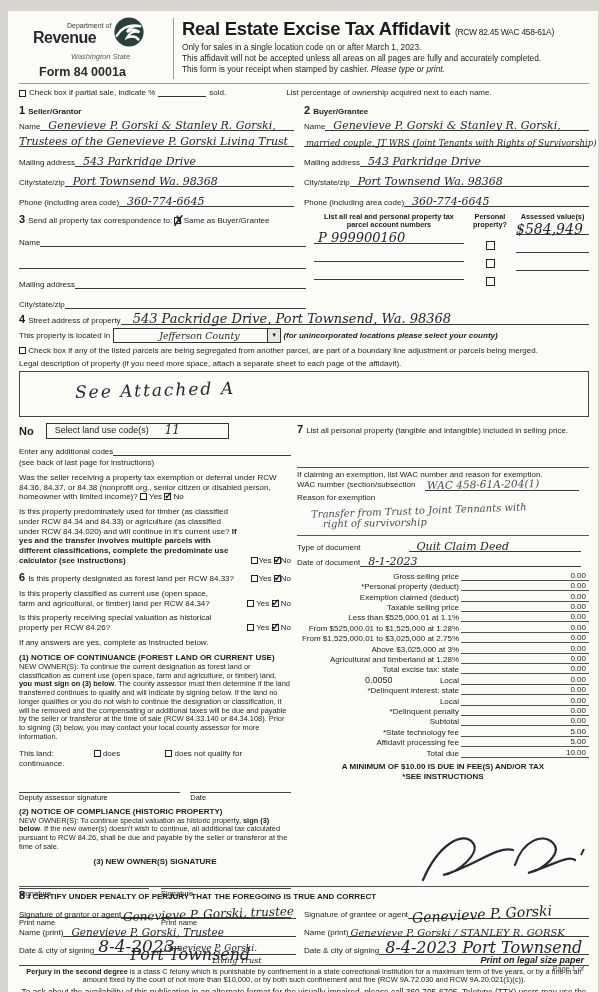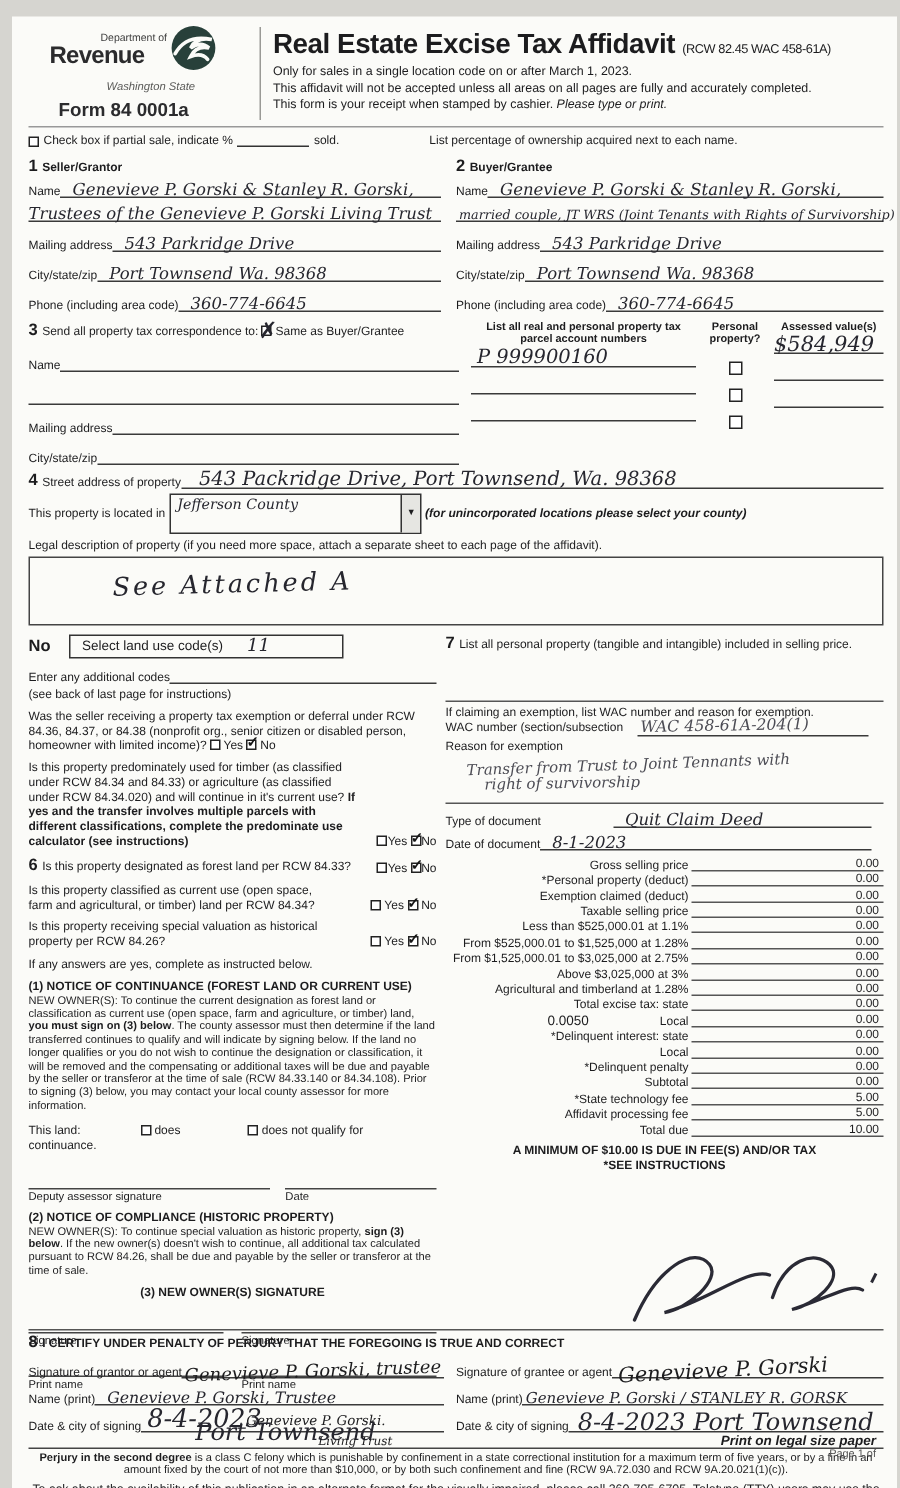--- a/index.html
+++ b/index.html
@@ -55,21 +55,21 @@
   .s3r { flex:1; display:flex; }
   .pHead { font-size:7.3px; font-weight:bold; text-align:center; line-height:1.15; }
   .parcelCol { width:150px; }
   .ppCol { width:52px; text-align:center; }
   .avCol { flex:1; text-align:center; }
   .prow { height:18px; position:relative; }
   .prow .ul { height:14px; }
 
   
   .sec4 { margin-top:4px; }
-  .dd { display:inline-flex; border:1.5px solid #333; width:168px; height:27px; vertical-align:middle; margin-left:3px; }
+  .dd { display:inline-flex; border:1.5px solid #333; width:168px; height:15px; vertical-align:middle; margin-left:3px;padding-left:41px; }
   .ddtxt { flex:1; position:relative; }
   .ddbtn { width:13px; border-left:1px solid #333; background:#e6e6e2; font-size:6px; display:flex; align-items:center; justify-content:center; flex:none; }
   .legalBox { border:1px solid #444; height:46px; margin-top:2px; position:relative; }
 
   
   .cols { display:flex; margin-top:6px; height:460px; }
   .lcol { width:278px; flex:none; padding-right:6px; }
   .rcol { flex:1; position:relative; }
   .luBox { border:1.5px solid #333; width:183px; height:16px; font-size:9px; padding:1px 0 0 8px; position:relative; }
   .q { position:relative; font-size:8px; line-height:1.22; margin-top:5px; }
@@ -274,20 +274,21 @@
         </span>
       </div>
     <div class="t8" style="margin-top:3px;"><span>This property is located in</span><span class="dd">
           <span class="ddtxt">
             <span class="hw" style="position:absolute; top:1px; left:4px; font-size:9.5px;">Jefferson County</span>
           </span>
           <span class="ddbtn">
             <span>▼</span>
           </span>
         </span> <span class="b i">(for unincorporated locations please select your county)</span></div>
+    <div class="t8" style="margin-top:3px;"><span class="cbx"></span> <span>Check box if any of the listed parcels are being segregated from another parcel, are part of a boundary line adjustment or parcels being merged.</span></div>
     <div class="t8" style="margin-top:3px;">Legal description of property (if you need more space, attach a separate sheet to each page of the affidavit).</div>
     <div class="legalBox">
         <span class="hw" style="position:absolute; top:8px; left:55px; font-size:17px; letter-spacing:2px; transform:rotate(-1.5deg); display:inline-block;">See  Attached  A</span>
       </div>
   </div>
 
   <div class="cols">
     <div class="lcol">
       <div class="row" style="align-items:center;">
         <span class="secTag" style="margin-right:12px;">No</span>

